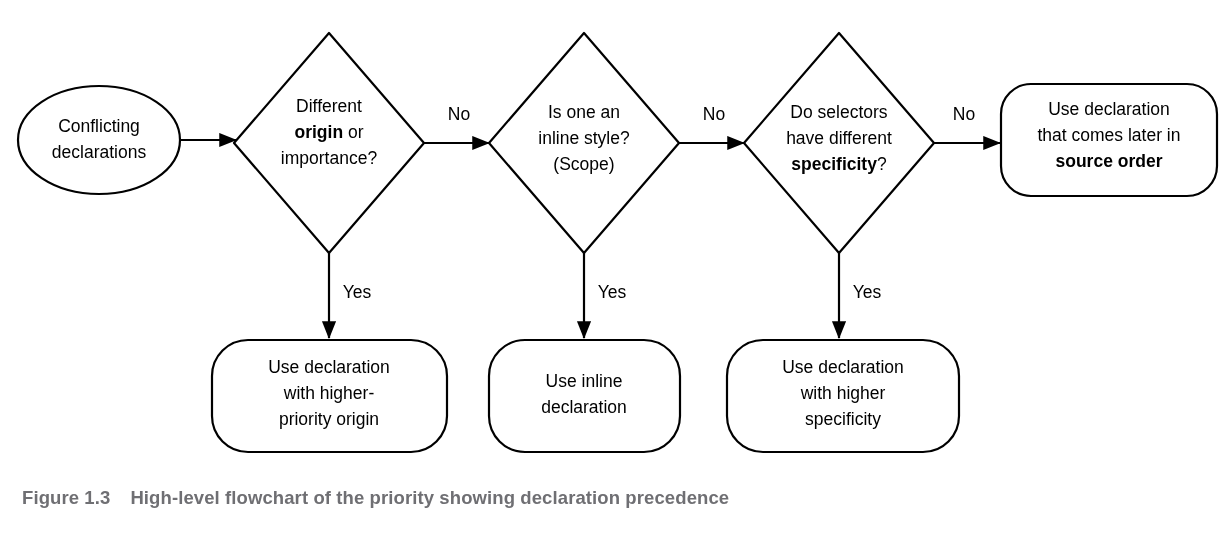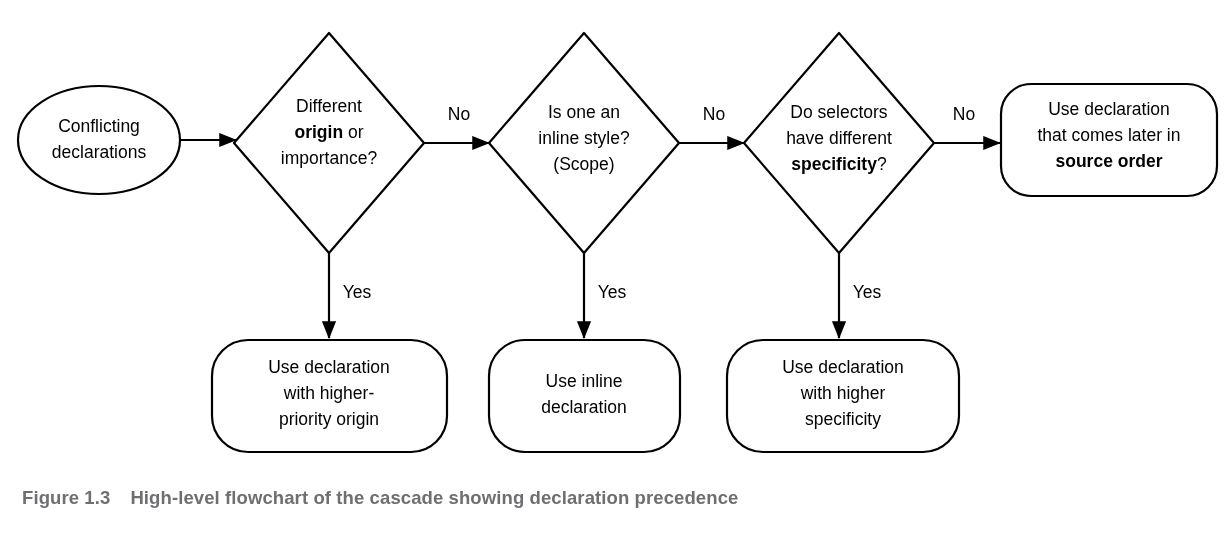--- a/index.html
+++ b/index.html
@@ -171,16 +171,16 @@
     
     <g>
       <rect class="shape" x="727" y="340" width="232" height="112" rx="36" ry="36"></rect>
       <text class="node-text" x="843" y="368">Use declaration</text>
       <text class="node-text" x="843" y="394">with higher</text>
       <text class="node-text" x="843" y="420">specificity</text>
     </g>
   </svg>
 
   <div class="caption">
-    <span class="cap-num">Figure 1.3</span><span>High-level flowchart of the cascade showing declaration precedence</span>
+    <span class="cap-num">Figure 1.3</span><span>High-level flowchart of the priority showing declaration precedence</span>
   </div>
 
 </div>
 
 </body></html>

